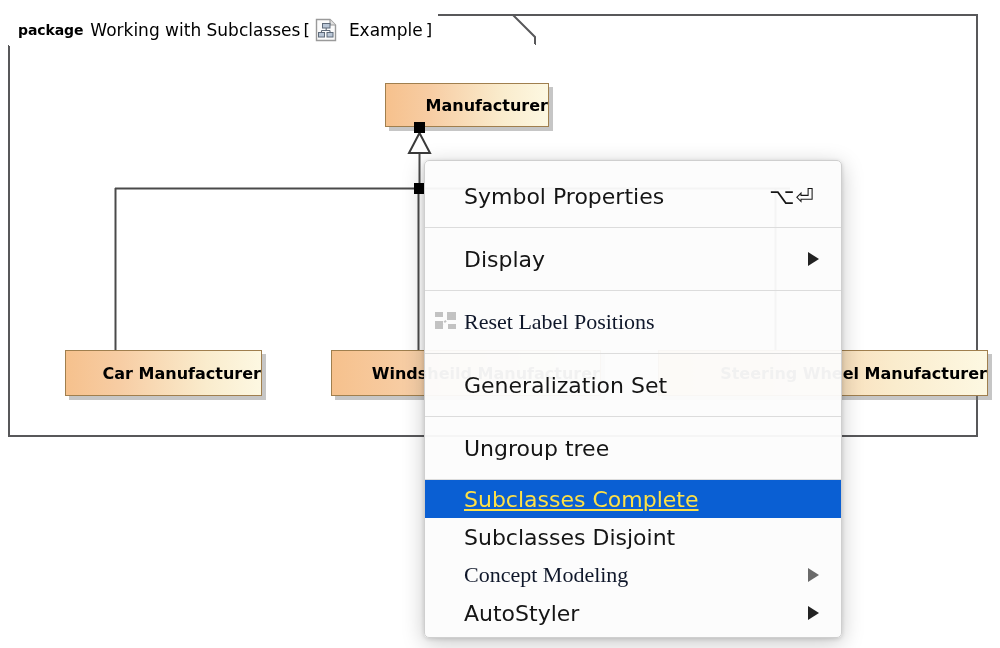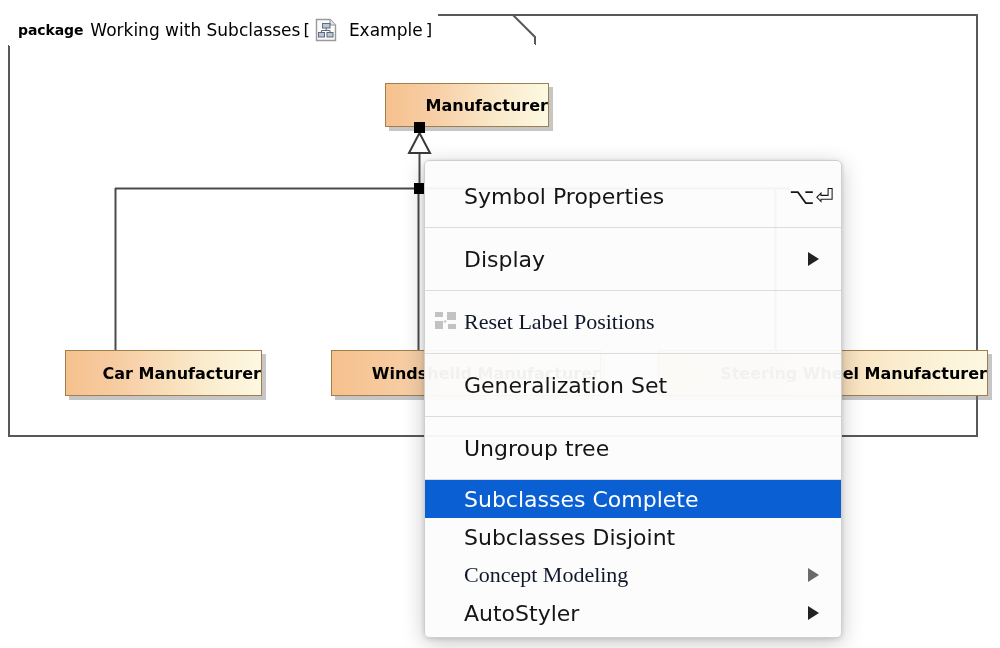--- a/index.html
+++ b/index.html
@@ -125,31 +125,32 @@
     padding: 4px 0 5px 0;
     box-sizing: border-box;
     overflow: hidden;
     font-family: "DejaVu Sans", "Liberation Sans", sans-serif;
   }
   .menu-item {
     position: relative;
     height: 38px;
     display: flex;
     align-items: center;
-    padding: 0 6px 0 39px;
+    padding: 0 26px 0 39px;
     font-size: 22px;
     color: #151515;
     white-space: nowrap;
     box-sizing: border-box;
   }
   .menu-item.tall { height: 62px; }
   .menu-item.disabled { color: #0f172a; font-family: Liberation Serif, serif; }
   .menu-item.selected {
     background: #0a5fd3;
-    color: #ffffff;
+    color: #fde047;
+    text-decoration: underline;
   }
   .menu-item .mi-icon {
     position: absolute;
     left: 8px;
     width: 26px;
     display: flex;
     align-items: center;
     justify-content: center;
   }
   .menu-item .mi-label { flex: 1; }

